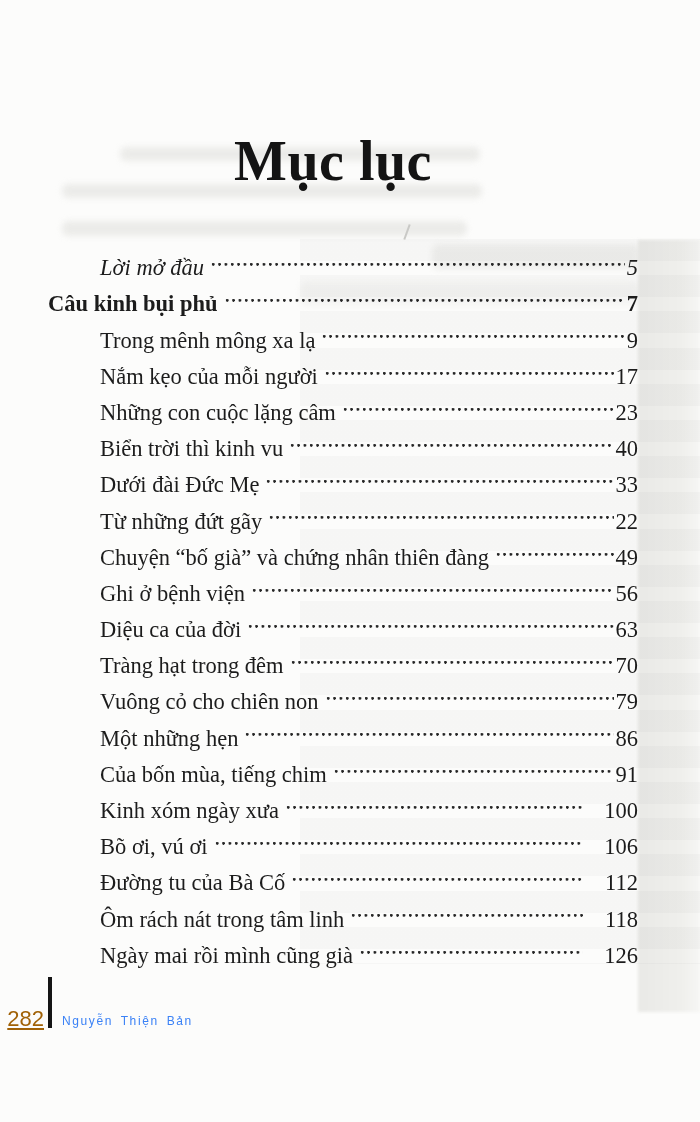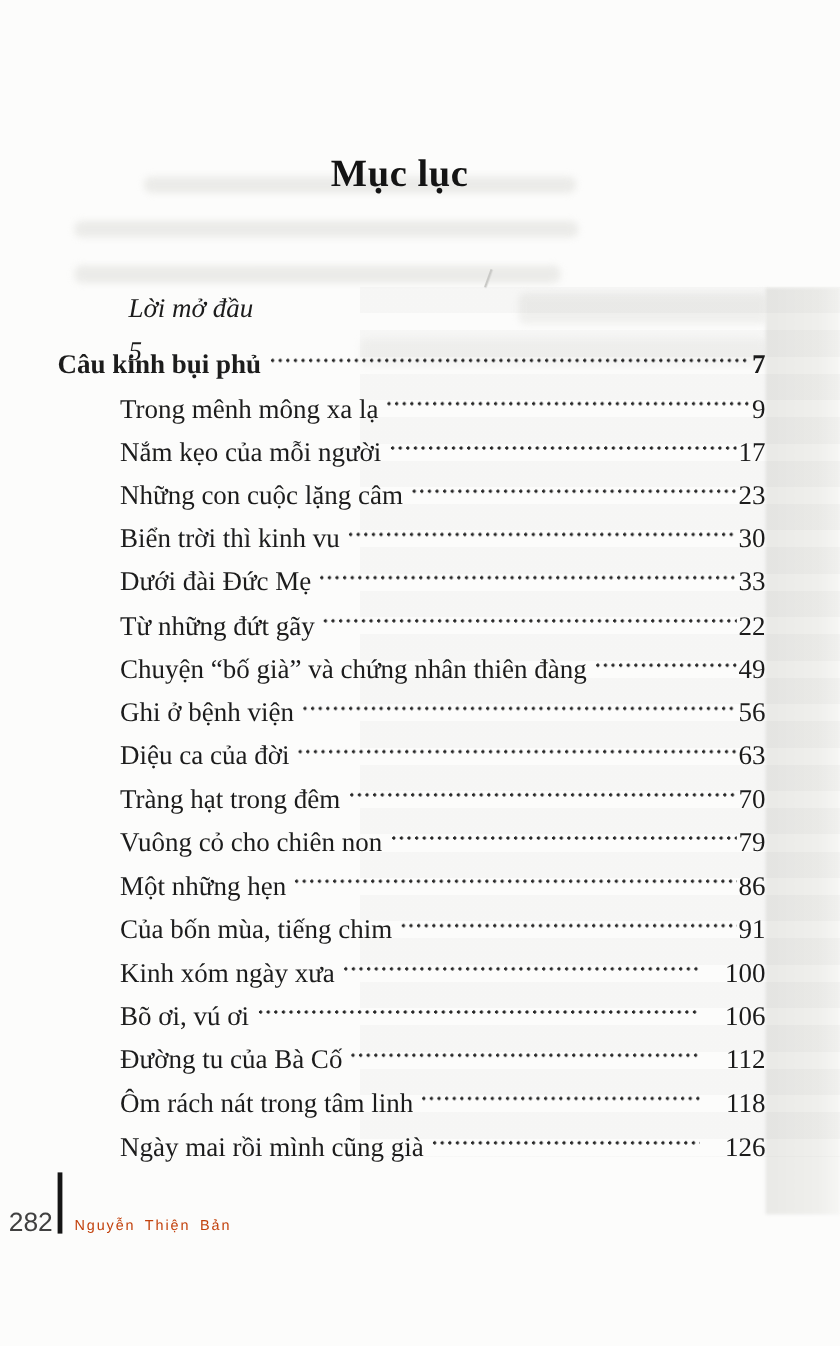--- a/index.html
+++ b/index.html
@@ -41,37 +41,37 @@
   }
   .slash-mark{
     position:absolute;left:406px;top:224px;width:2px;height:16px;
     background:#c9c9c6;transform:rotate(20deg);filter:blur(.5px);
   }
 
   .page-title{
     position:absolute;top:100px;left:0;width:580px;
     text-align:center;
     padding-left:86px;box-sizing:border-box;
-    font-size:32px;line-height:46px;
+    font-size:56px;line-height:46px;
     font-weight:700;
     letter-spacing:.5px;
     color:#141414;
   }
 
   .toc{
     position:absolute;left:48px;top:239px;width:590px;
   }
   .toc-row{
     display:flex;align-items:baseline;
     height:36.2px;
     font-size:22.5px;line-height:36.2px;
     white-space:nowrap;
   }
   .toc-row.chapter,.toc-row.preface{padding-left:52px;}
-  .toc-row.preface{font-style:italic;flex-direction:column;}
+  .toc-row.preface{font-style:italic;}
   .toc-row.section{font-weight:700;font-family:Liberation Serif, serif;}
   .toc-label{flex:0 0 auto;}
   .leader{
     flex:1 1 auto;
     height:36.2px;
     margin-left:7px;margin-right:2px;
     background-image:radial-gradient(circle at 2.2px 25.5px,#262626 1.15px,rgba(0,0,0,0) 1.6px);
     background-size:6.35px 36.2px;
     background-repeat:repeat-x;
   }
@@ -81,29 +81,30 @@
   .footer-bar{
     position:absolute;left:48px;top:977px;width:4px;height:51px;
     background:#151515;
   }
   .footer-page{
     position:absolute;left:0;top:1008px;width:44px;
     text-align:right;
     font-family:"Liberation Sans","DejaVu Sans",sans-serif;
     font-size:22px;line-height:22px;font-weight:500;
     letter-spacing:0;
-    color:#404040;
+    color:#a16207;
+    text-decoration:underline;
   }
   .footer-author{
     position:absolute;left:62px;top:1014px;
     font-family:"Liberation Sans","DejaVu Sans",sans-serif;
     font-size:12px;line-height:14px;
     letter-spacing:1.6px;
     word-spacing:3px;
-    color:#c2410c;
+    color:#3b82f6;
   }
 </style>
 </head>
 <body>
 
 <div class="page">
 
   <div class="ghost g1"></div>
   <div class="ghost g2"></div>
   <div class="ghost g3"></div>
@@ -137,21 +138,21 @@
         <span class="toc-page">17</span>
       </div>
       <div class="toc-row chapter">
         <span class="toc-label">Những con cuộc lặng câm</span>
         <span class="leader"></span>
         <span class="toc-page">23</span>
       </div>
       <div class="toc-row chapter">
         <span class="toc-label">Biển trời thì kinh vu</span>
         <span class="leader"></span>
-        <span class="toc-page">30</span>
+        <span class="toc-page">40</span>
       </div>
       <div class="toc-row chapter">
         <span class="toc-label">Dưới đài Đức Mẹ</span>
         <span class="leader"></span>
         <span class="toc-page">33</span>
       </div>
       <div class="toc-row chapter">
         <span class="toc-label">Từ những đứt gãy</span>
         <span class="leader"></span>
         <span class="toc-page">22</span>

